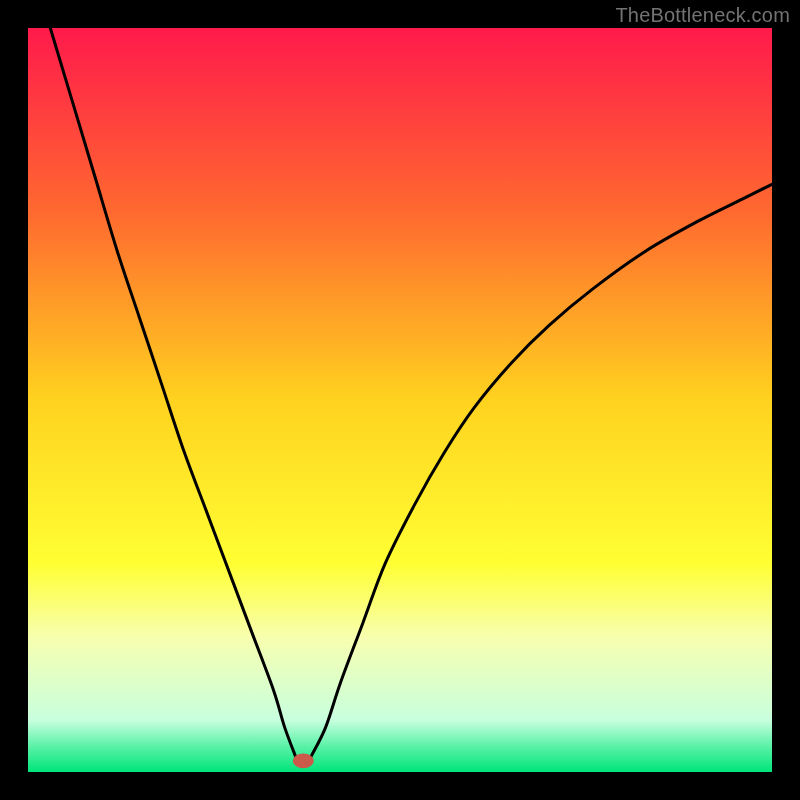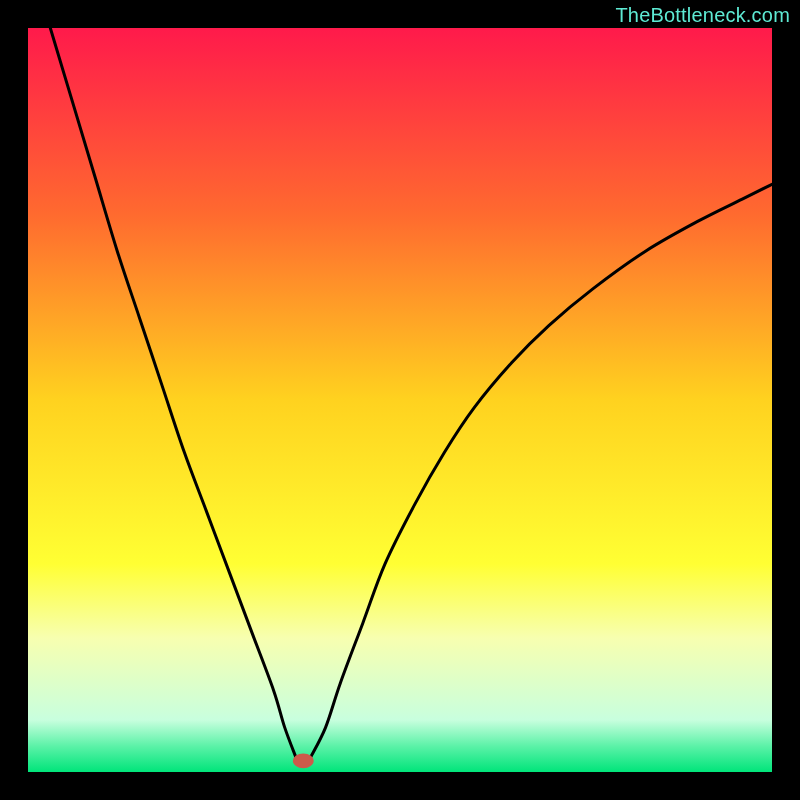--- a/index.html
+++ b/index.html
@@ -23,21 +23,21 @@
     position: absolute;
     left: 0;
     top: 0;
     width: 744px;
     height: 744px;
   }
   .watermark {
     position: absolute;
     top: 4px;
     right: 10px;
-    color: #5eead4;
+    color: #737373;
     font-size: 20px;
     font-weight: 500;
     letter-spacing: 0.2px;
     user-select: none;
   }
 </style>
 </head>
 <body>
 
 <div class="frame">

